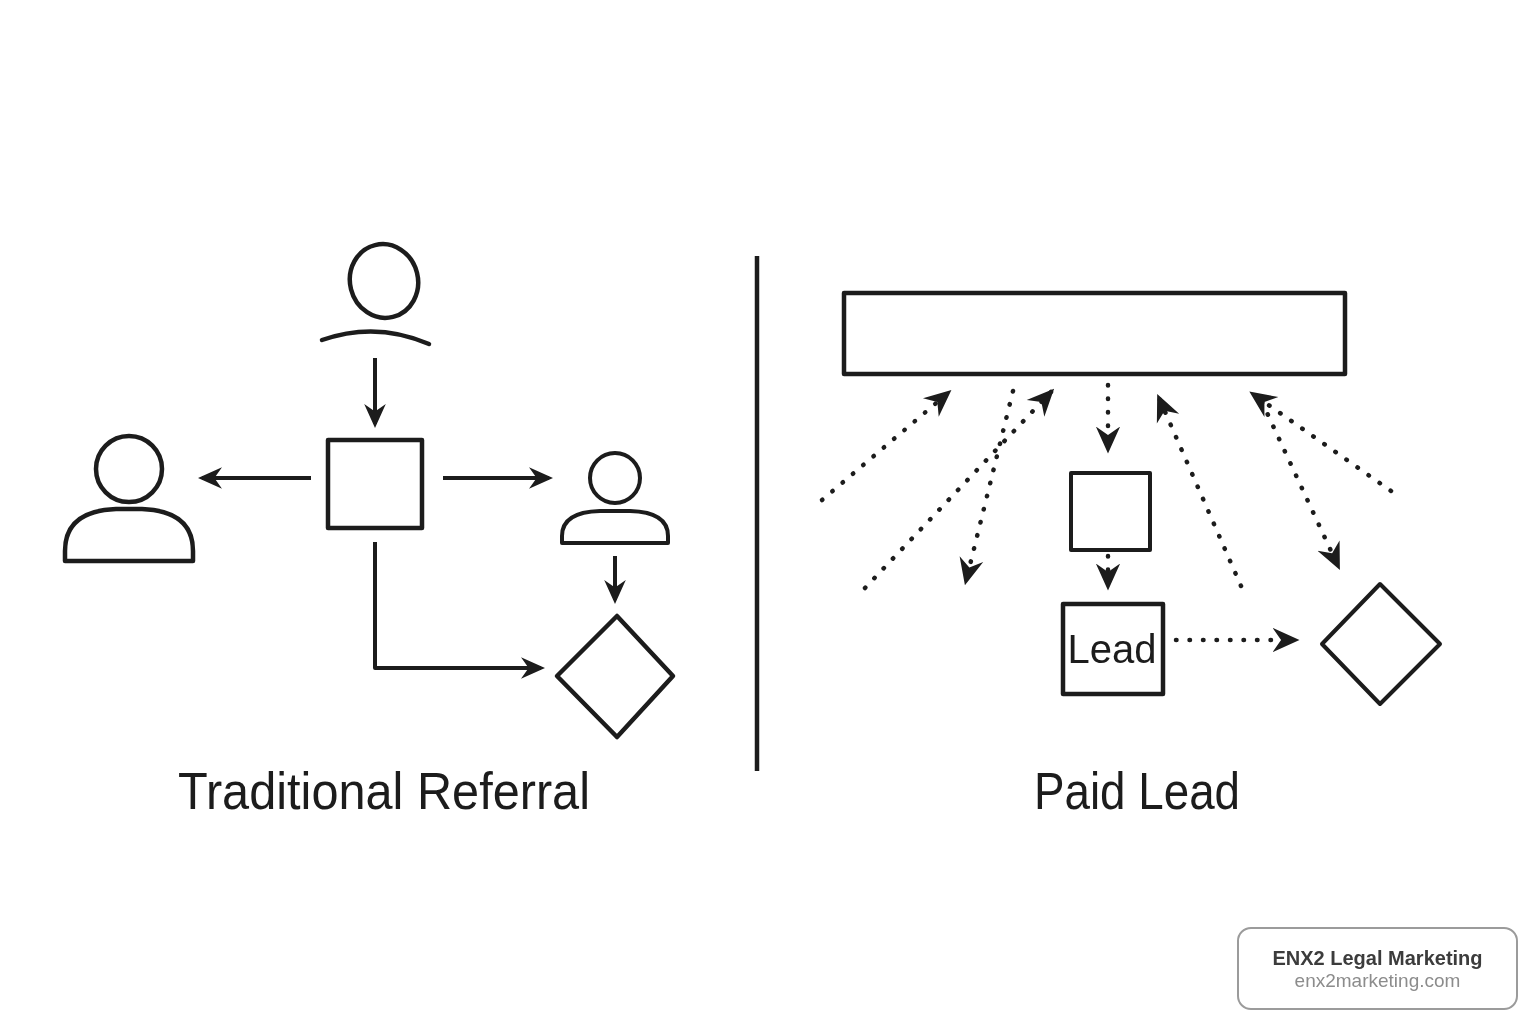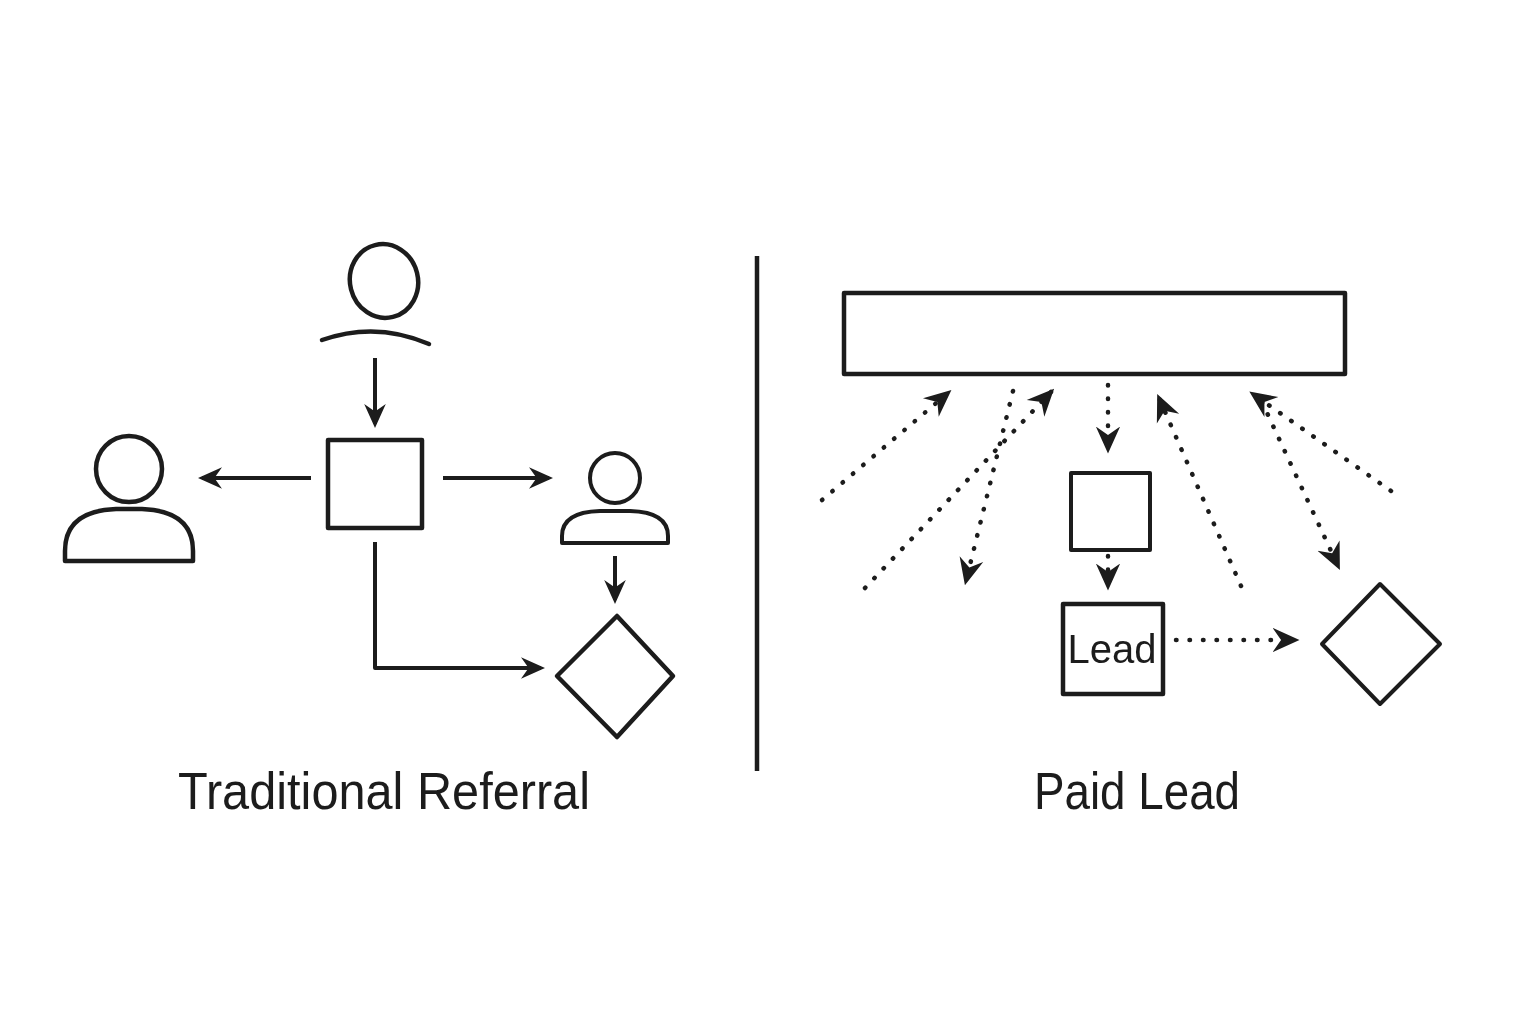--- a/index.html
+++ b/index.html
@@ -100,14 +100,18 @@
       <text class="boxlabel" x="1112" y="663">Lead</text>
 
       <line class="ink dotted" x1="1176" y1="640" x2="1295" y2="640" marker-end="url(#ah)"></line>
 
       <polygon class="ink thin" points="1380,584 1440,644 1380,704 1322,644"></polygon>
 
       <text class="label" x="1137" y="809" textLength="206" lengthAdjust="spacingAndGlyphs">Paid Lead</text>
     </g>
   </svg>
 
+  <div class="watermark">
+    <div class="wm-title">ENX2 Legal Marketing</div>
+    <div class="wm-url">enx2marketing.com</div>
+  </div>
 
 </div>
 
 </body></html>

